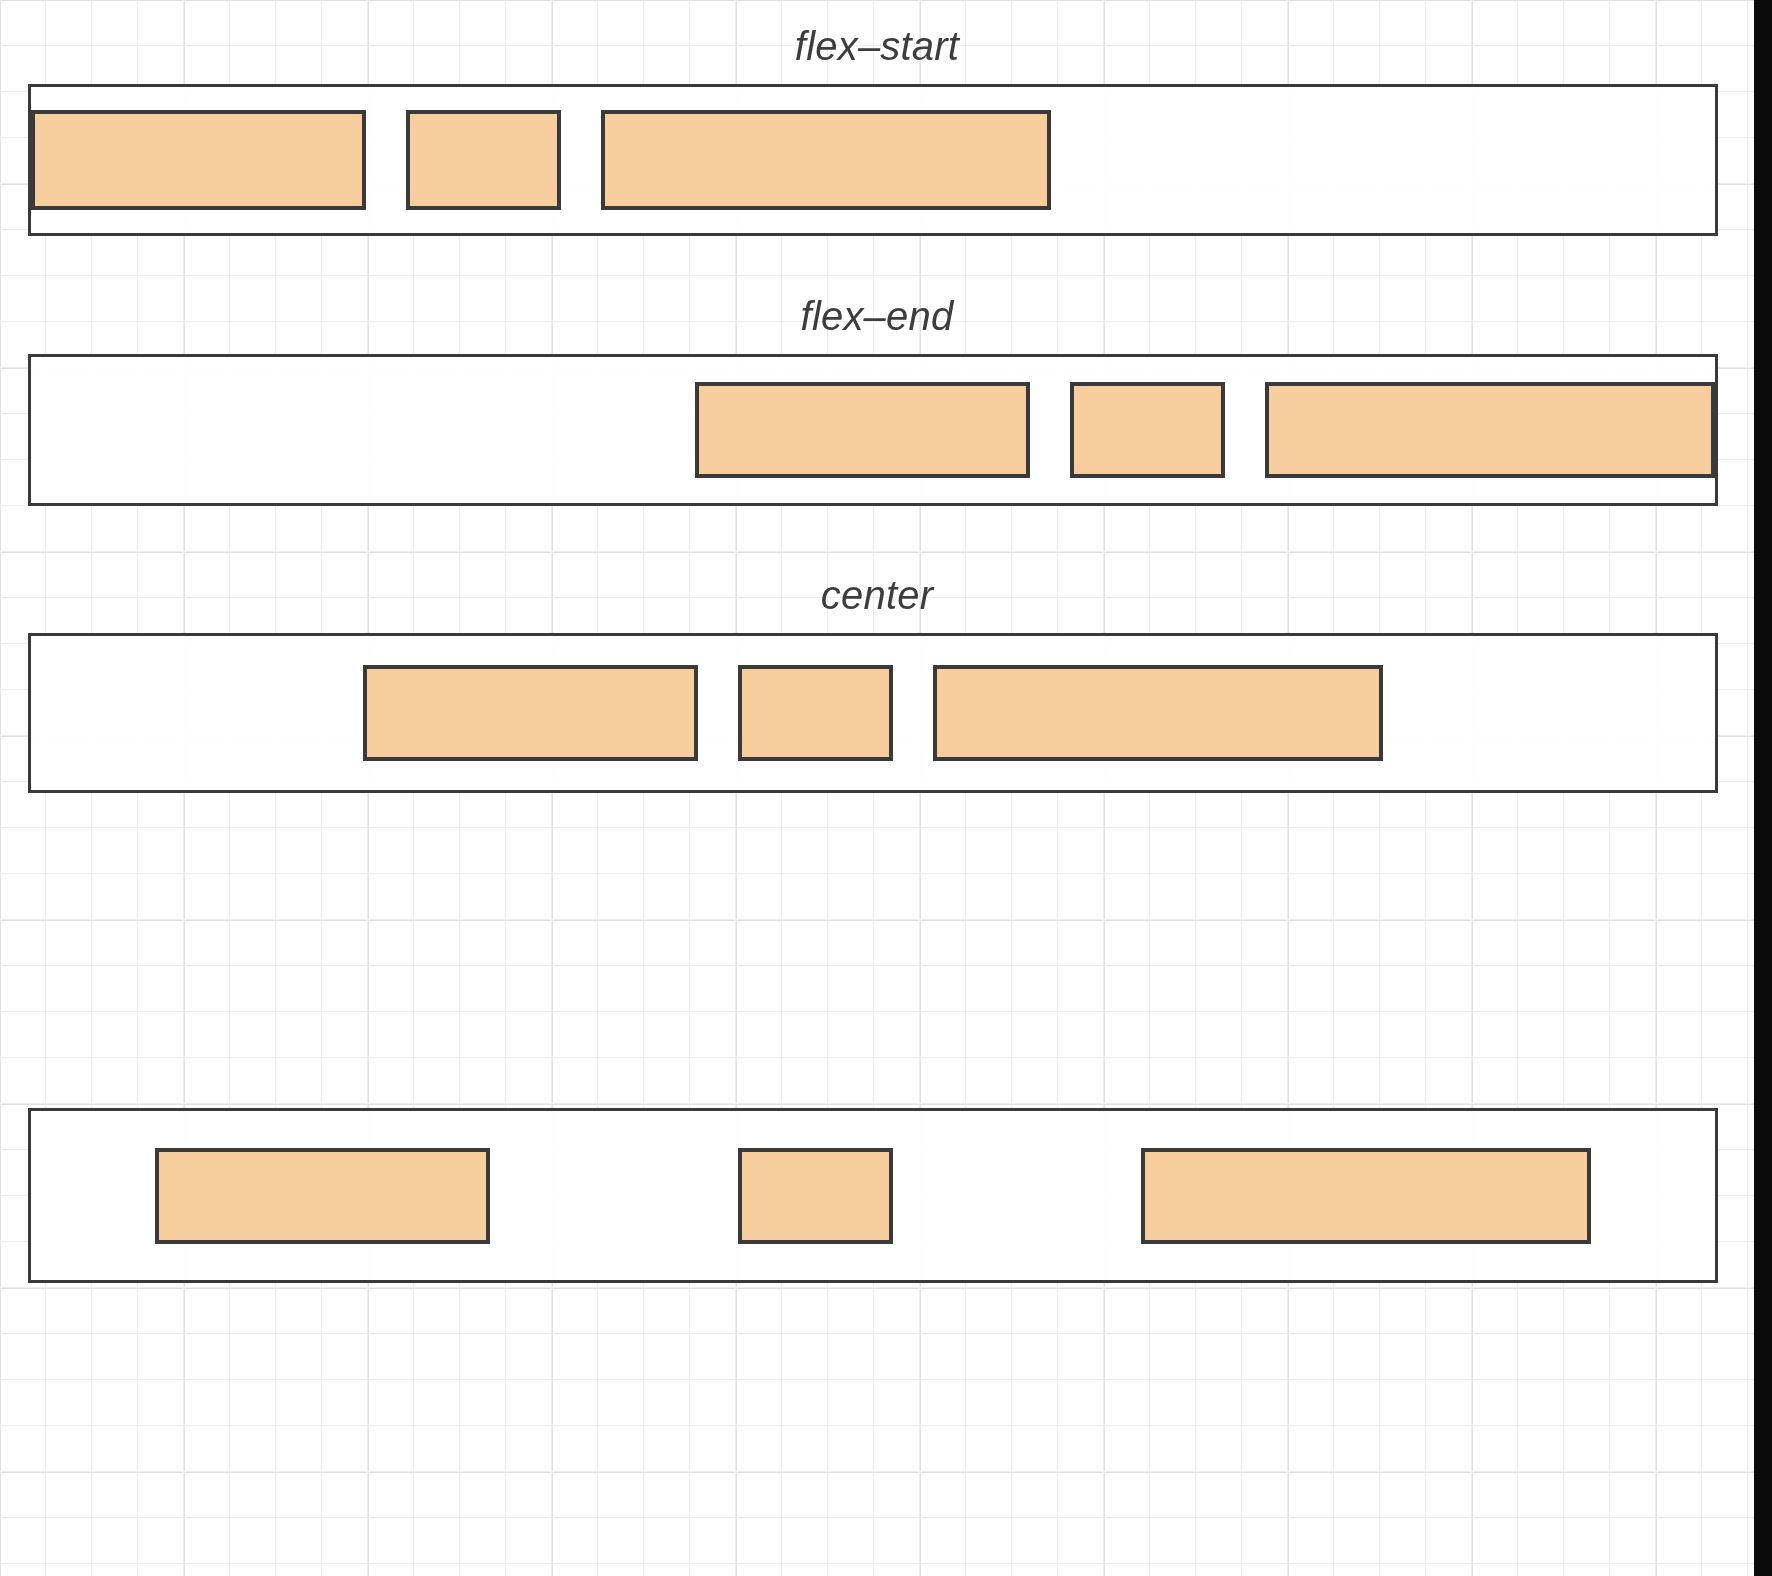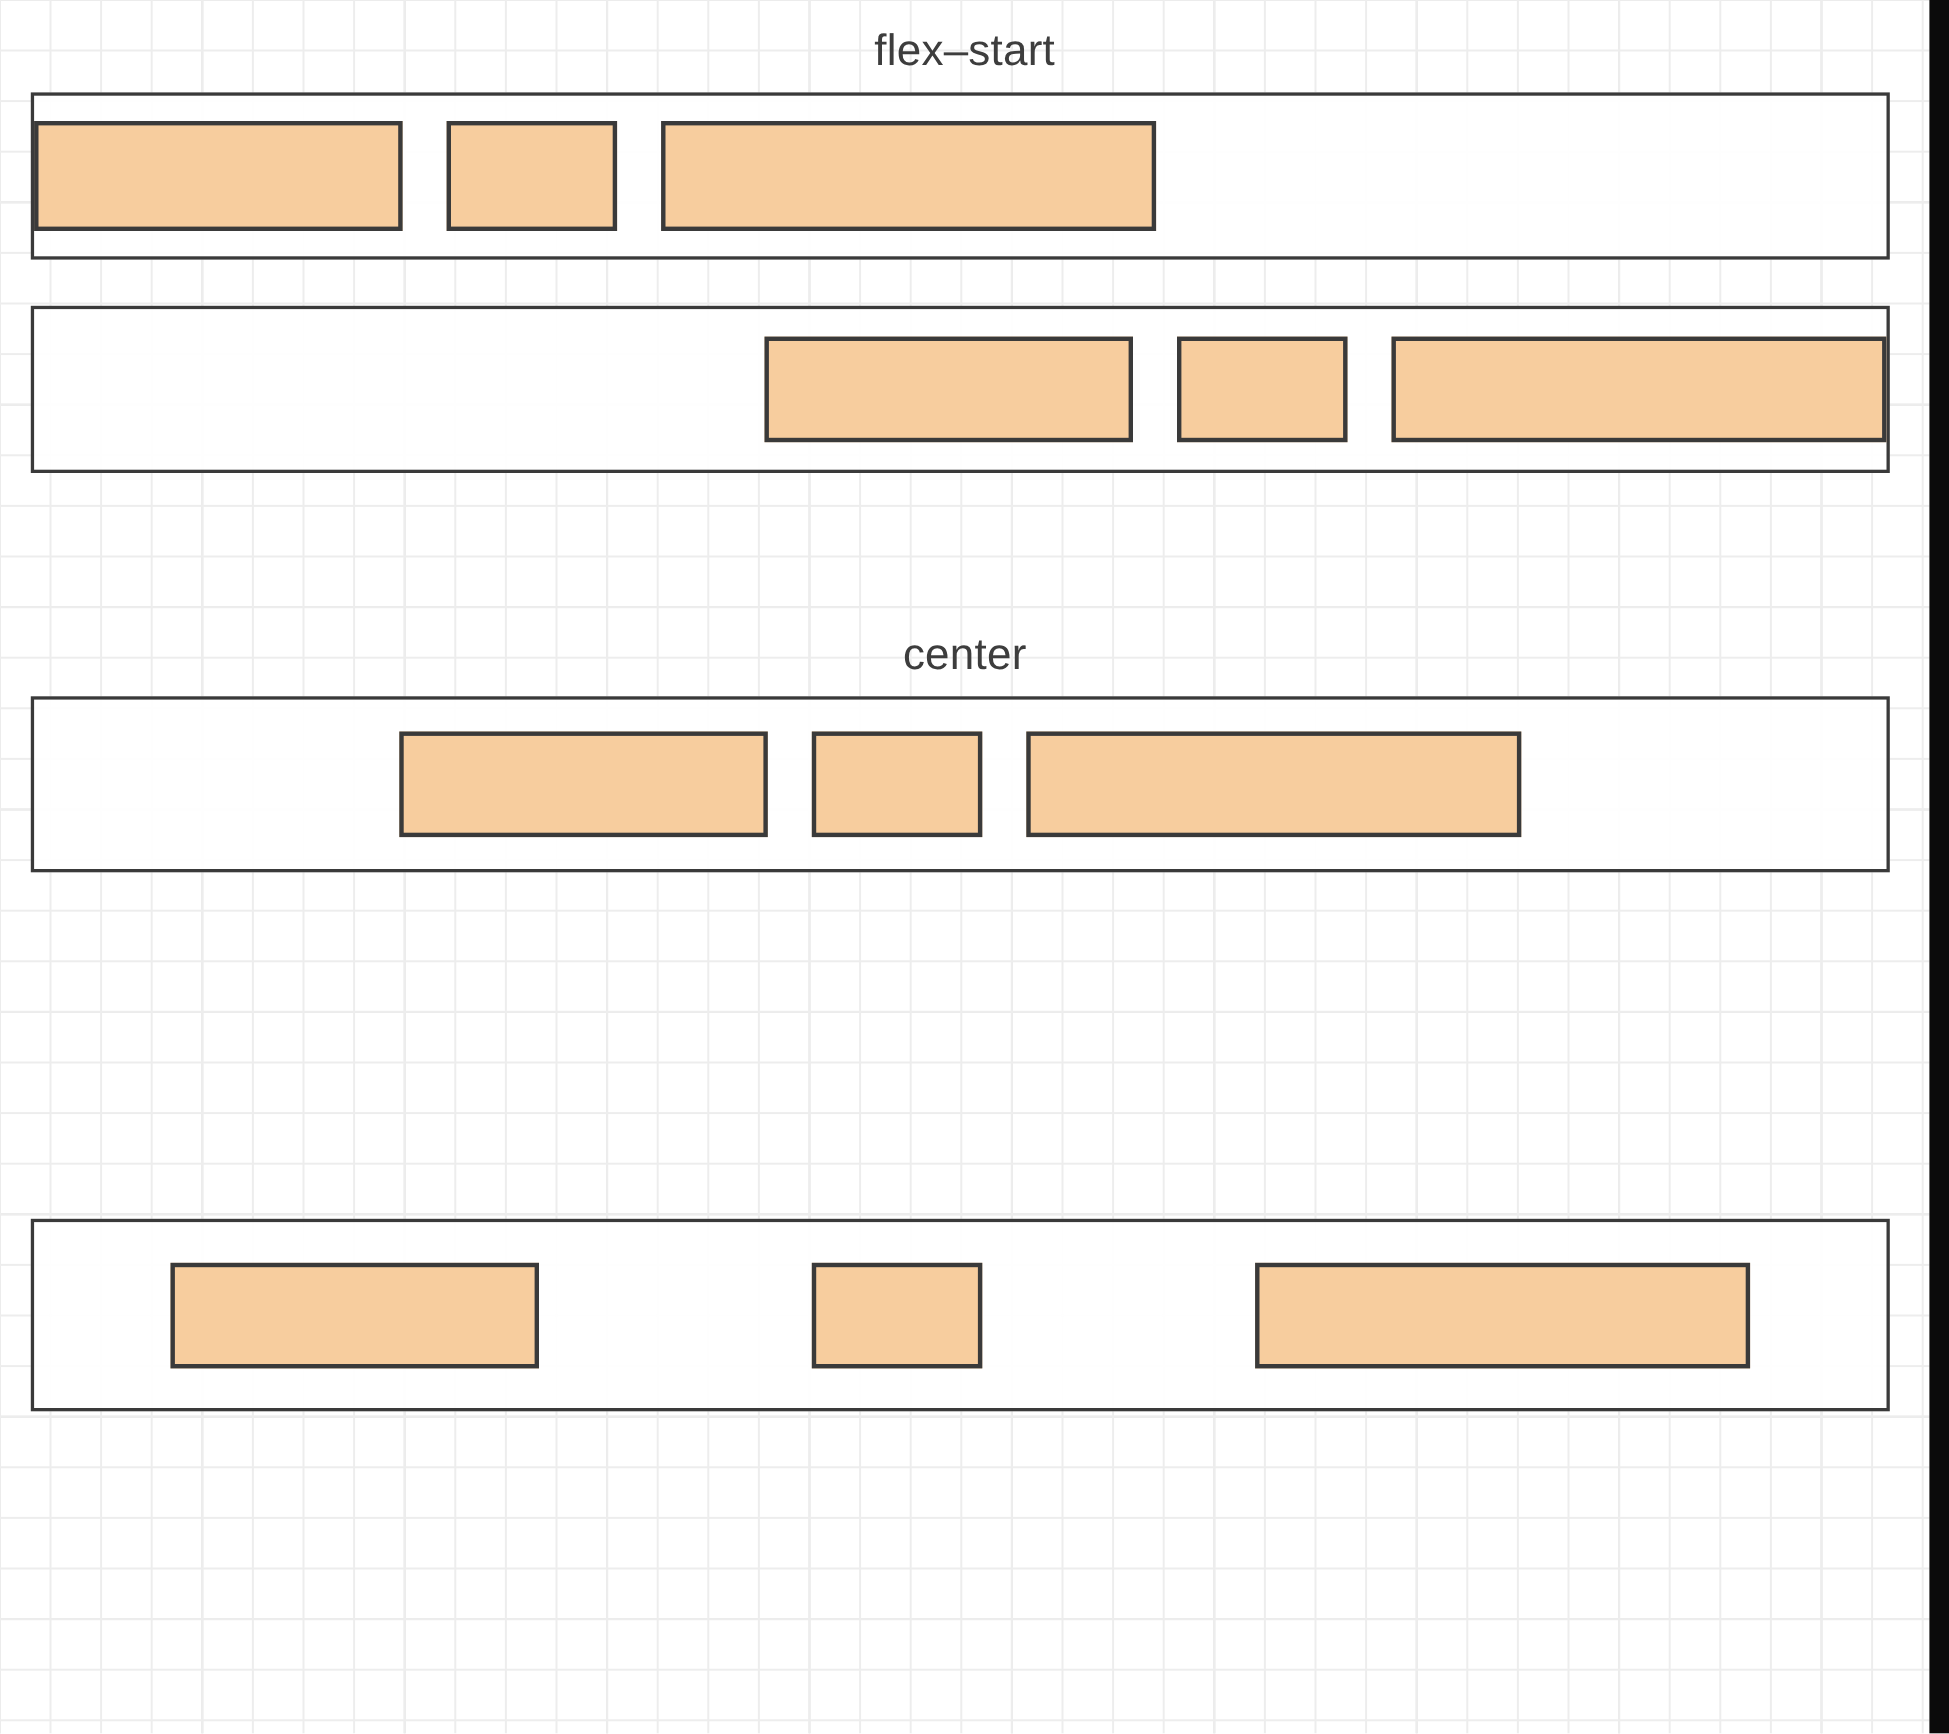--- a/index.html
+++ b/index.html
@@ -57,20 +57,21 @@
   .section { position: absolute; left: 0; width: 1754px; }
 
   .section-title {
     text-align: left;
     font-size: 40px;
     line-height: 1;
     color: #3d3d3d;
     letter-spacing: 0.2px;
     font-weight: 400;
     white-space: nowrap;
+    font-style: italic;
   }
 
   .flex-container {
     position: absolute;
     left: 28px;
     width: 1690px;
     border: 3.5px solid #3a3a3a;
     background: rgba(255,255,255,0.92);
     display: flex;
     align-items: center;
@@ -127,20 +128,23 @@
     <div class="body-slot">
       <div class="flex-container c-start row-overflow" style="justify-content: flex-start;">
         <div class="flex-item w1" style="width: 335px; height: 100px; margin-top: 0px;"></div>
         <div class="flex-item w2" style="width: 155px; height: 100px; margin-top: 0px;"></div>
         <div class="flex-item w3" style="width: 450px; height: 100px; margin-top: 0px;"></div>
       </div>
     </div>
   </div>
 
   <div class="section" id="sec-end">
+    <div class="title-slot">
+      <div class="section-title">flex–end</div>
+    </div>
     <div class="body-slot">
       <div class="flex-container c-end row-inset" style="justify-content: flex-end;">
         <div class="flex-item w1" style="width: 335px;"></div>
         <div class="flex-item w2" style="width: 155px;"></div>
         <div class="flex-item w3" style="width: 450px;"></div>
       </div>
     </div>
   </div>
 
   <div class="section" id="sec-center">

